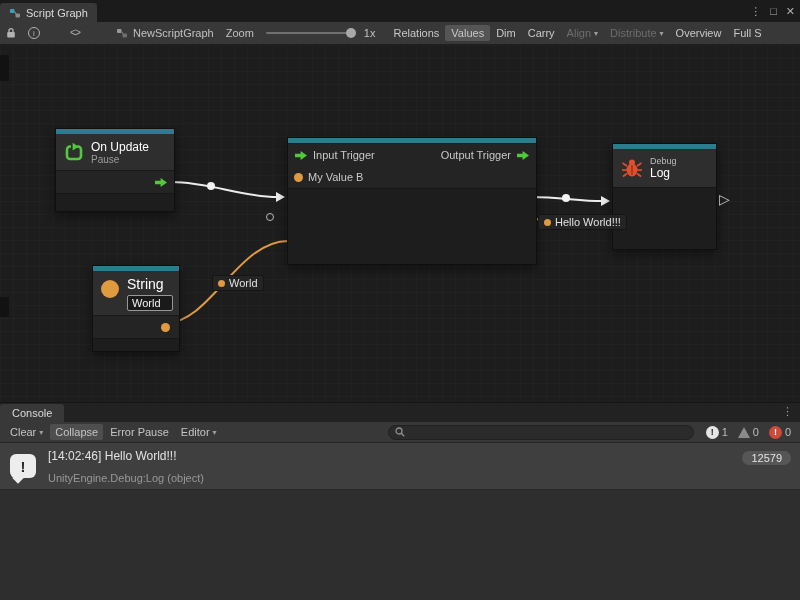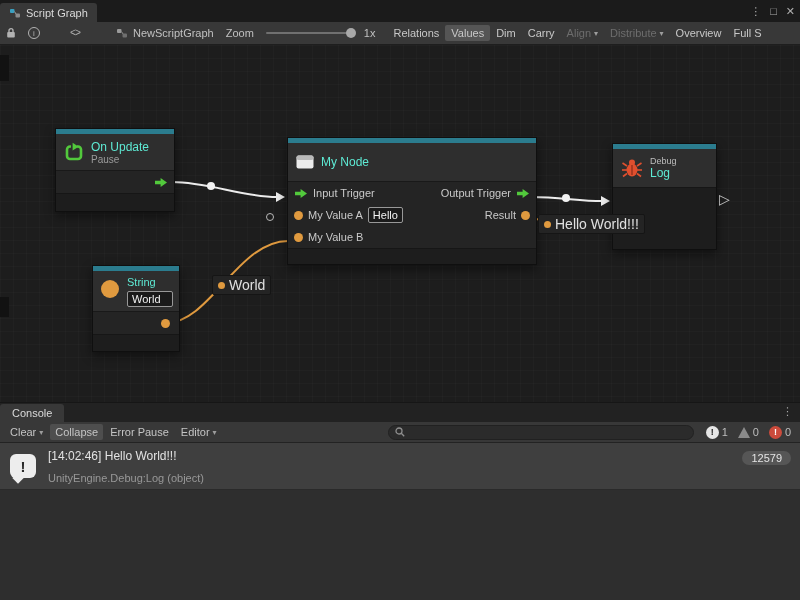--- a/index.html
+++ b/index.html
@@ -29,39 +29,39 @@
     background-image:linear-gradient(rgba(255,255,255,.018) 1px,transparent 1px),linear-gradient(90deg,rgba(255,255,255,.018) 1px,transparent 1px);
     background-size:13px 13px}
   .edge-tab{position:absolute;left:0;width:9px;background:#121212;z-index:0}
   .wires{position:absolute;left:0;top:0;z-index:1}
   .w{stroke:#ececec;stroke-width:2;fill:none}
   .w.orange{stroke:#e09a3f}
 
   .node{position:absolute;z-index:2;background:#2e2e2e;border:1px solid #0f0f0f;box-shadow:0 4px 10px rgba(0,0,0,.45);display:flex;flex-direction:column}
   .accent{height:5px;background:#2b7c8e;flex:none}
   .nhead{display:flex;align-items:center;gap:7px;padding:0 8px;flex:none}
-  .ntitle{color:#5eead4;font-size:12px}
+  .ntitle{color:#ffffff;font-size:12px}
   .nsub{color:#9b9b9b;font-size:10px}
   .nkicker{color:#bdbdbd;font-size:9px}
   .nports{background:#242424;border-top:1px solid #191919;flex:none}
   .nrow{height:22px;display:flex;align-items:center;justify-content:space-between;padding:0 6px}
   .pgroup{display:flex;align-items:center;gap:5px}
   .plabel{color:#c9c9c9;font-size:11px}
   .dot{width:9px;height:9px;border-radius:50%;background:#e09a3f;flex:none}
   .nfoot{flex:1;background:#1d1d1d;border-top:1px solid #161616}
   .vfield{background:#1a1a1a;border:1px solid #989898;border-radius:2px;color:#f2f2f2;font-size:11px;line-height:14px;padding:0 4px;height:16px;min-width:34px}
 
   #node-on-update{left:55px;top:83px;width:120px;height:84px}
   #node-my-node{left:287px;top:92px;width:250px;height:128px}
   #node-string{left:92px;top:220px;width:88px;height:87px}
   #node-debug{left:612px;top:98px;width:105px;height:107px}
   .s-head{display:flex;align-items:flex-start;gap:8px;padding:5px 8px 4px;flex:none}
   .s-icon{width:18px;height:18px;border-radius:50%;background:#e09a3f;margin-top:4px;flex:none}
 
-  .chip{position:absolute;z-index:3;display:flex;align-items:center;gap:4px;background:#242424;border:1px solid #151515;border-radius:2px;padding:1px 5px;color:#e0e0e0;font-size:14px}
+  .chip{position:absolute;z-index:3;display:flex;align-items:center;gap:4px;background:#242424;border:1px solid #151515;border-radius:2px;padding:1px 5px;color:#e0e0e0;font-size:11px}
   .chip .dot{width:7px;height:7px}
   .hollow{position:absolute;z-index:3;width:8px;height:8px;border:1.5px solid #b9b9b9;border-radius:50%;background:transparent}
   .play{position:absolute;z-index:3;color:#c4c4c4;font-size:14px}
 
   
   .console{position:absolute;left:0;top:402px;width:800px;height:198px;background:#383838;border-top:1px solid #161616}
   .c-tabs{height:19px;background:#222;display:flex;align-items:flex-end;position:relative}
   .c-tab{height:18px;background:#383838;padding:0 12px;display:flex;align-items:center;gap:5px;border-radius:3px 3px 0 0;color:#dadada}
   .c-kebab{position:absolute;right:7px;top:2px;color:#a8a8a8}
   .c-toolbar{height:21px;background:#383838;border-bottom:1px solid #232323;display:flex;align-items:center;padding:0 5px;gap:2px}
@@ -201,69 +201,51 @@
         <svg class="flow-arrow" width="14" height="11" viewBox="0 0 14 11">
             <path d="M1 3.8h5.6V1l6.4 4.5-6.4 4.5V7.2H1z" fill="#52c93c"></path>
           </svg>
       </div>
     </div>
     <div class="nfoot"></div>
   </div>
 
   <div class="node" id="node-my-node">
     <div class="accent"></div>
-    <div class="nhead" style="height:38px">
-      <svg width="18" height="14" viewBox="0 0 18 14">
-        <rect x="0.5" y="0.5" width="17" height="13" rx="2" fill="#ececec"></rect>
-        <rect x="0.5" y="0.5" width="17" height="4.5" rx="2" fill="#b9b9b9"></rect>
-      </svg>
-      <div class="ntitle">My Node</div>
-    </div>
     <div class="nports">
       <div class="nrow">
         <span class="pgroup">
           <svg class="flow-arrow" width="14" height="11" viewBox="0 0 14 11">
               <path d="M1 3.8h5.6V1l6.4 4.5-6.4 4.5V7.2H1z" fill="#52c93c"></path>
             </svg>
           <span class="plabel">Input Trigger</span>
         </span>
         <span class="pgroup">
           <span class="plabel">Output Trigger</span>
           <svg class="flow-arrow" width="14" height="11" viewBox="0 0 14 11">
               <path d="M1 3.8h5.6V1l6.4 4.5-6.4 4.5V7.2H1z" fill="#52c93c"></path>
             </svg>
         </span>
       </div>
       <div class="nrow">
         <span class="pgroup">
           <span class="dot"></span>
-          <span class="plabel">My Value A</span>
-          <span class="vfield">Hello</span>
-        </span>
-        <span class="pgroup">
-          <span class="plabel">Result</span>
-          <span class="dot"></span>
-        </span>
-      </div>
-      <div class="nrow">
-        <span class="pgroup">
-          <span class="dot"></span>
           <span class="plabel">My Value B</span>
         </span>
       </div>
     </div>
     <div class="nfoot"></div>
   </div>
 
   <div class="node" id="node-string">
     <div class="accent"></div>
     <div class="s-head">
       <span class="s-icon"></span>
       <div>
-        <div class="ntitle" style="font-size:11px">String</div>
+        <div class="ntitle" style="font-size:14px">String</div>
         <div class="vfield" style="margin-top:3px;width:46px">World</div>
       </div>
     </div>
     <div class="nports">
       <div class="nrow" style="justify-content:flex-end;padding-right:9px">
         <span class="dot"></span>
       </div>
     </div>
     <div class="nfoot"></div>
   </div>

